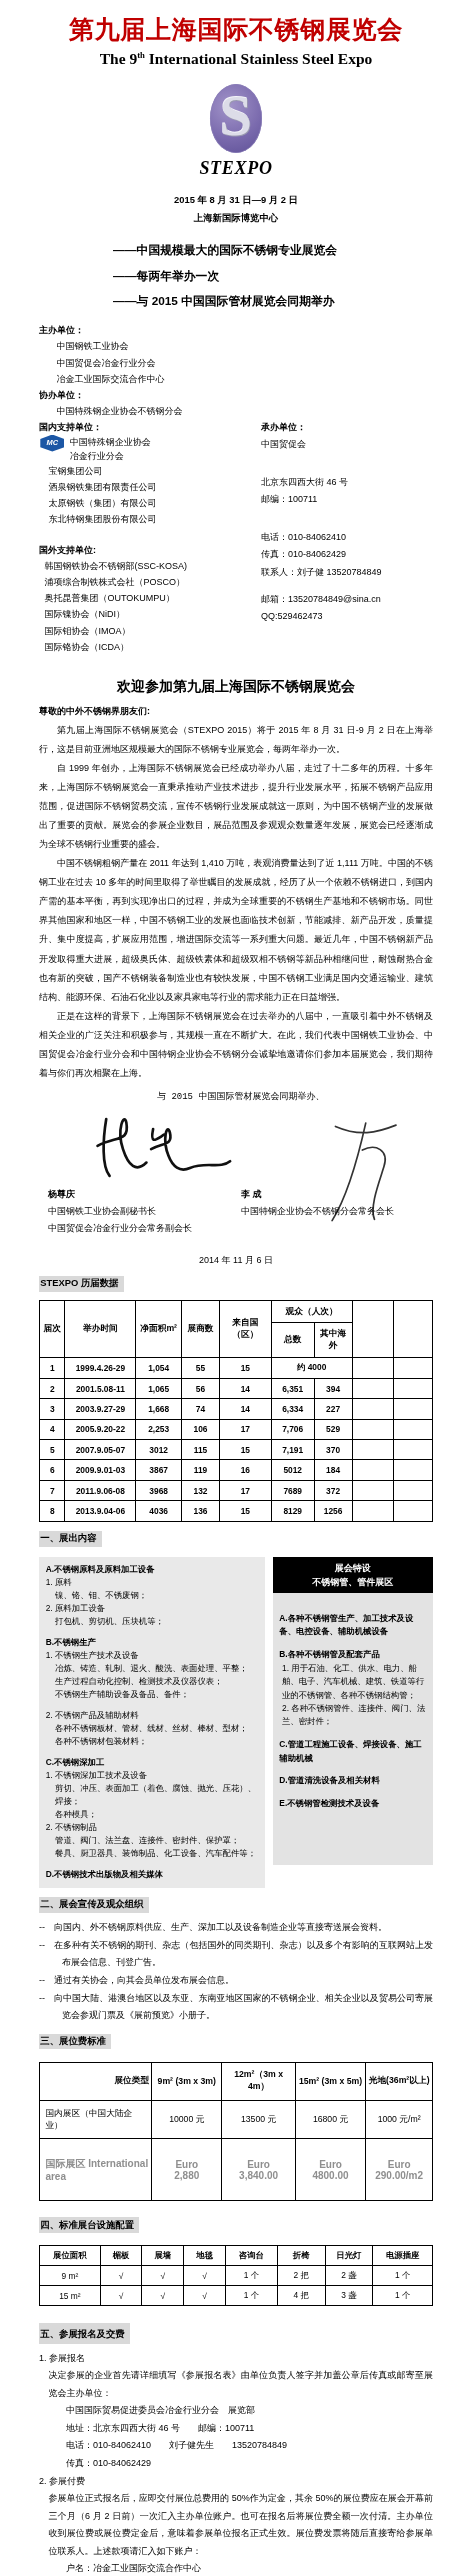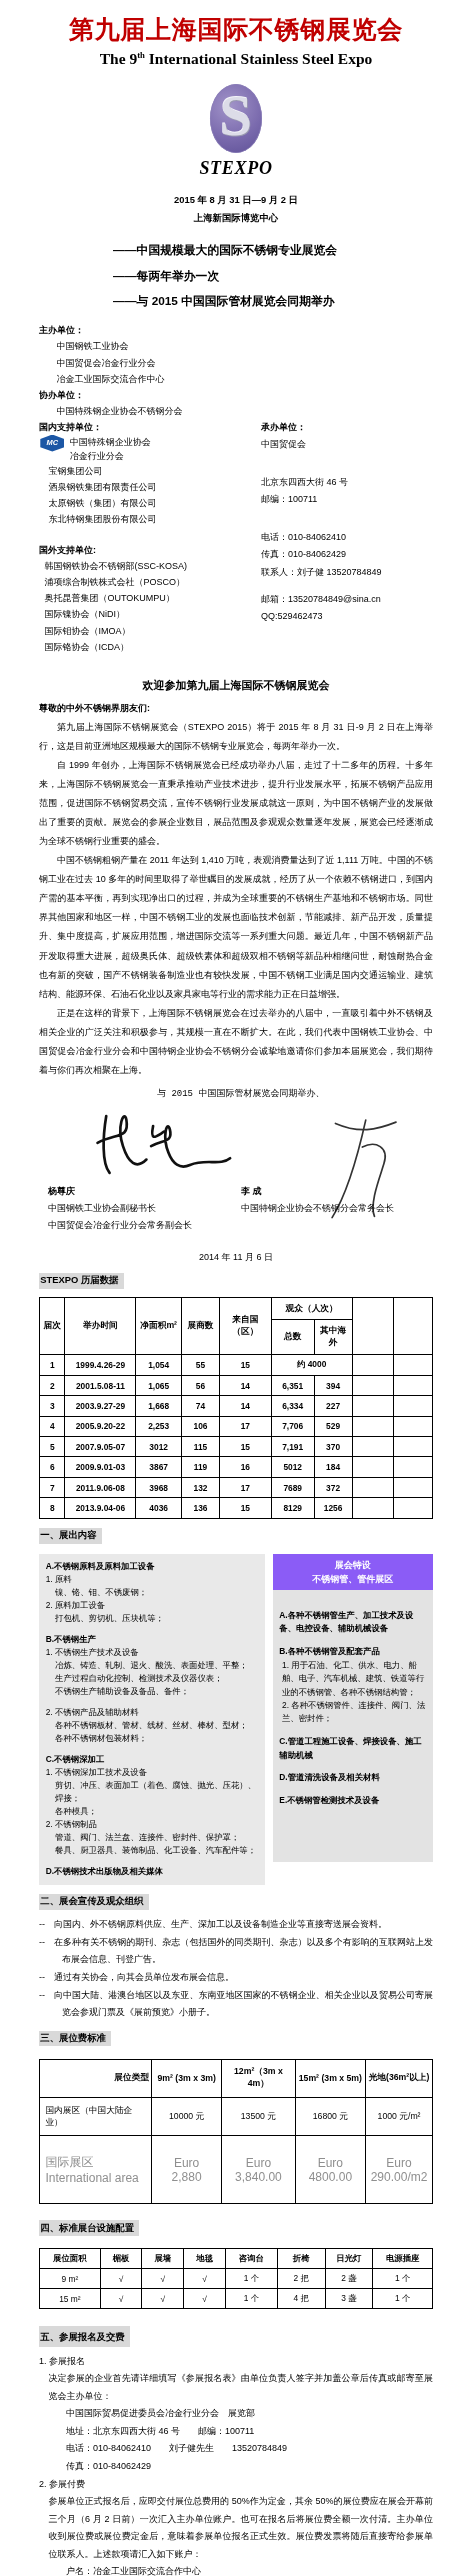--- a/index.html
+++ b/index.html
@@ -29,21 +29,21 @@
   .org-col-right { flex:1; }
   .org-col-right .line { line-height:1.95; }
   .mc-row { display:flex; align-items:flex-start; padding-left:1.3px; }
   .mc-logo { width:24px; height:17px; background:#1c57a5; color:#fff; font-weight:bold; font-size:7.4px; font-style:italic;
      display:flex; align-items:center; justify-content:center; margin-right:5.4px;
      clip-path:polygon(50% 0,100% 26%,100% 74%,50% 100%,0 74%,0 26%); flex:0 0 auto; }
   .mc-lines { line-height:1.6; } .gap14{height:9.4px;} .gap22{height:15px;} .gap30{height:20px;}
 
   
   .letter { margin-top:23px; }
-  .letter-title { text-align:center; font-weight:bold; font-size:11px; margin-bottom:9.4px; }
+  .letter-title { text-align:center; font-weight:bold; font-size:14px; margin-bottom:9.4px; }
   .salutation { font-size:9px; font-weight:bold; margin-bottom:2.7px; }
   .para { font-size:9px; line-height:2.12; text-indent:2em; text-align:justify; margin:0; }
   .concurrent { font-size:9px; margin:6.7px 0 0 118px;font-family:Liberation Mono, monospace; }
 
   .sig-area { position:relative; height:160px; margin-top:4px; }
   .sig-svg-left { position:absolute; left:50px; top:2.7px; }
   .sig-svg-right { position:absolute; left:256px; top:6.7px; }
   .sig-names { position:absolute; top:79px; left:0; width:100%; font-size:9px; }
   .sig-left { position:absolute; left:9px; width:188px; line-height:1.9; }
   .sig-right { position:absolute; left:202px; width:192px; line-height:1.9; }
@@ -59,34 +59,34 @@
   .htable th, .htable td { border:0.7px solid #000; text-align:center; font-size:8.4px; font-weight:bold; padding:4.7px 1.3px; }
   .htable th { font-size:8.7px; }
 
   
   .boxes { display:flex; margin-top:5.4px; }
   .left-box { width:217px; background:#e9e9e9; padding:5.4px 6.7px 6.7px 6.7px; font-size:8.4px; line-height:1.55; }
   .left-box .bt { font-weight:bold; }
   .left-box .ind { padding-left:9.4px; }
   .left-box .blank { height:8px; }
   .right-col { width:164px; margin-left:8px; }
-  .right-head { background:#8b5cf6; color:#fff; font-weight:bold; text-align:center; font-size:9px; line-height:1.6; padding:3.4px 1.3px; }
+  .right-head { background:#000000; color:#fff; font-weight:bold; text-align:center; font-size:9px; line-height:1.6; padding:3.4px 1.3px; }
   .right-body { background:#e3e3e3; padding:19px 6.7px 10.8px 6.7px; font-size:8.4px; line-height:1.6; min-height:242px; }
   .right-body .bt { font-weight:bold; margin-top:9.4px; }
   .right-body .bt:first-child { margin-top:0; }
   .right-body .it { padding-left:2.7px; }
 
   
   .pub-item { font-size:9px; line-height:1.85; padding-left:23px; text-indent:-23px; margin:1.3px 0; text-align:justify; }
 
   
   .ftable { width:100%; border:1.3px solid #000; margin-top:6.7px; }
   .ftable th, .ftable td { border:0.7px solid #000; text-align:center; font-size:8.7px; padding:6.7px 2px; }
   .ftable th { font-weight:bold; }
-  .intl td { color:#8f8f8f; white-space:pre-line; font-size:12px; padding:18px 2px; }
+  .intl td { color:#8f8f8f; white-space:pre-line; font-size:10px; padding:18px 2px;font-weight:bold; }
 
   
   .ctable { width:100%; border:1.3px solid #000; margin-top:6.7px; }
   .ctable th, .ctable td { border:0.7px solid #000; text-align:center; font-size:8.4px; padding:4px 1.3px; }
 
   
   .body-text { font-size:9px; line-height:1.95; text-align:justify; }
   .body-text .indent1 { padding-left:9.4px; }
   .body-text .indent2 { padding-left:27px; }
 </style>

